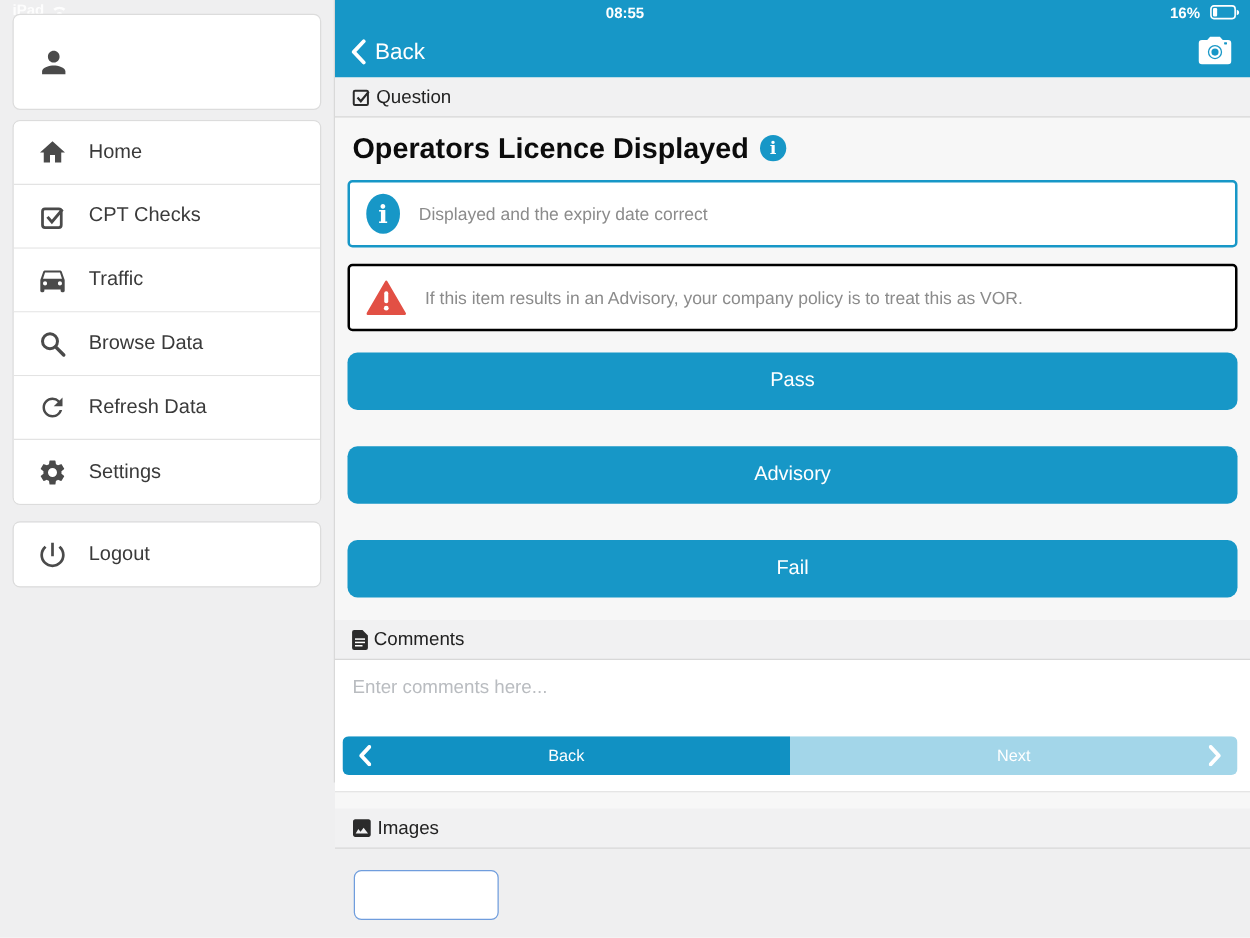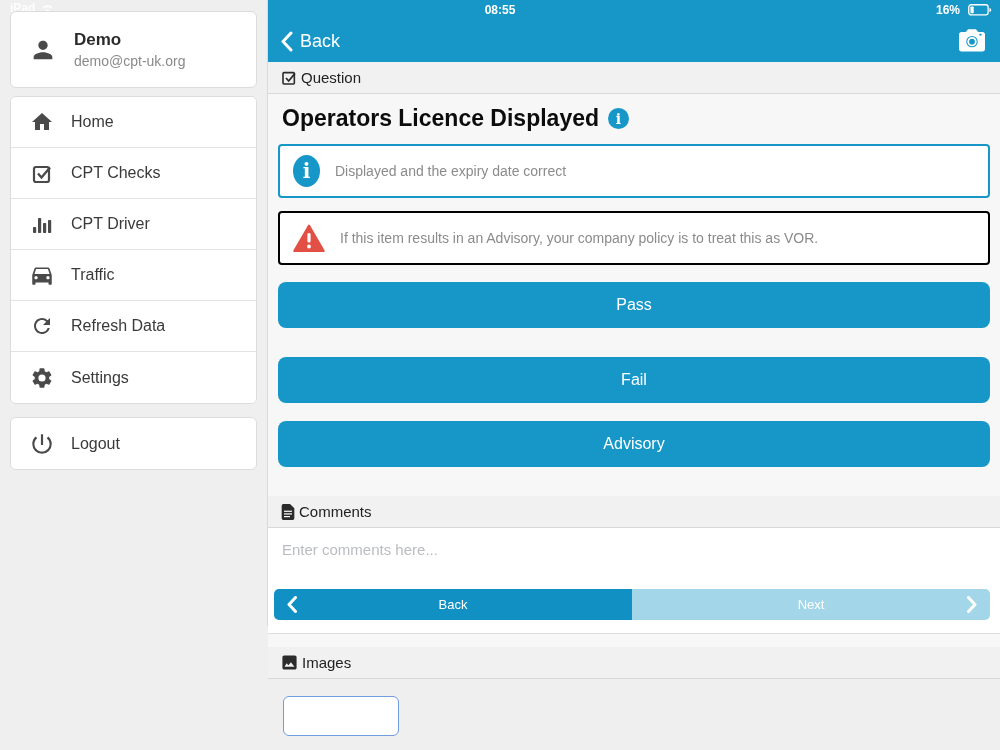--- a/index.html
+++ b/index.html
@@ -133,24 +133,20 @@
       </svg>
     </span>
   </div>
 
   <div class="card profile-card">
     <span class="menu-icon">
       <svg class="ic" width="32" height="32" viewBox="0 0 24 24" fill="#4a4a4a">
         <path d="M12 12c2.21 0 4-1.79 4-4s-1.79-4-4-4-4 1.79-4 4 1.79 4 4 4zm0 2c-2.67 0-8 1.34-8 4v2h16v-2c0-2.66-5.33-4-8-4z"></path>
       </svg>
     </span>
-    <span>
-      <div class="profile-name">Demo</div>
-      <div class="profile-email">demo@cpt-uk.org</div>
-    </span>
   </div>
 
   <div class="card menu-card">
     <div class="menu-item">
       <span class="menu-icon">
         <svg class="ic" width="24" height="24" viewBox="0 0 24 24" fill="#4a4a4a">
           <path d="M10 20v-6h4v6h5v-8h3L12 3 2 12h3v8z"></path>
         </svg>
       </span>
       <span>Home</span>
@@ -159,36 +155,34 @@
       <span class="menu-icon">
         <svg class="ic" width="24" height="24" viewBox="0 0 24 24" fill="none" stroke="#4a4a4a">
           <rect x="4" y="6" width="15" height="15" rx="2" stroke-width="2.2"></rect>
           <polyline points="8,12.5 11.5,16.5 20,6.5" stroke-width="2.4"></polyline>
         </svg>
       </span>
       <span>CPT Checks</span>
     </div>
     <div class="menu-item">
       <span class="menu-icon">
-        <svg class="ic" width="24" height="24" viewBox="0 0 24 24" fill="#4a4a4a">
-          <rect x="3" y="15" width="3.2" height="6" rx="0.8"></rect>
-          <rect x="8" y="6" width="3.2" height="15" rx="0.8"></rect>
-          <rect x="13" y="11" width="3.2" height="10" rx="0.8"></rect>
-          <rect x="18" y="8" width="3.2" height="13" rx="0.8"></rect>
-        </svg>
-      </span>
-      <span>CPT Driver</span>
-    </div>
-    <div class="menu-item">
-      <span class="menu-icon">
         <svg class="ic" width="26" height="26" viewBox="0 0 24 24" fill="#4a4a4a">
           <path d="M18.92 6.01C18.72 5.42 18.16 5 17.5 5h-11c-.66 0-1.21.42-1.42 1.01L3 12v8c0 .55.45 1 1 1h1c.55 0 1-.45 1-1v-1h12v1c0 .55.45 1 1 1h1c.55 0 1-.45 1-1v-8l-2.08-5.99zM6.5 16c-.83 0-1.5-.67-1.5-1.5S5.67 13 6.5 13s1.5.67 1.5 1.5S7.33 16 6.5 16zm11 0c-.83 0-1.5-.67-1.5-1.5s.67-1.5 1.5-1.5 1.5.67 1.5 1.5-.67 1.5-1.5 1.5zM5 11l1.5-4.5h11L19 11H5z"></path>
         </svg>
       </span>
       <span>Traffic</span>
+    </div>
+    <div class="menu-item">
+      <span class="menu-icon">
+        <svg class="ic" width="24" height="24" viewBox="0 0 24 24" fill="none" stroke="#4a4a4a">
+          <circle cx="10" cy="10" r="6" stroke-width="2.4"></circle>
+          <line x1="14.5" y1="14.5" x2="21" y2="21" stroke-width="2.8" stroke-linecap="round"></line>
+        </svg>
+      </span>
+      <span>Browse Data</span>
     </div>
     <div class="menu-item">
       <span class="menu-icon">
         <svg class="ic" width="24" height="24" viewBox="0 0 24 24" fill="#4a4a4a">
           <path d="M17.65 6.35A7.96 7.96 0 0 0 12 4c-4.42 0-7.99 3.58-7.99 8s3.57 8 7.99 8c3.73 0 6.84-2.55 7.73-6h-2.08A5.99 5.99 0 0 1 12 18c-3.31 0-6-2.69-6-6s2.69-6 6-6c1.66 0 3.14.69 4.22 1.78L13 11h7V4l-2.35 2.35z"></path>
         </svg>
       </span>
       <span>Refresh Data</span>
     </div>
     <div class="menu-item">
@@ -270,22 +264,22 @@
       <svg class="ic" width="32" height="29" viewBox="0 0 32 29">
         <path d="M16 1.5 L30.8 27 H1.2 Z" fill="#e25045" stroke="#e25045" stroke-width="2" stroke-linejoin="round"></path>
         <rect x="14.4" y="9" width="3.2" height="9.5" rx="1.5" fill="#fff"></rect>
         <circle cx="16" cy="22.5" r="1.9" fill="#fff"></circle>
       </svg>
     </span>
     <span class="alert-text">If this item results in an Advisory, your company policy is to treat this as VOR.</span>
   </div>
 
   <button class="answer-btn">Pass</button>
+  <button class="answer-btn">Advisory</button>
   <button class="answer-btn last">Fail</button>
-  <button class="answer-btn">Advisory</button>
 
   <div class="section-header">
     <svg class="ic" width="14" height="16" viewBox="0 0 20 24">
       <path d="M13 0H3a2.5 2.5 0 0 0-2.5 2.5v19A2.5 2.5 0 0 0 3 24h14a2.5 2.5 0 0 0 2.5-2.5V6.5L13 0z" fill="#2b2b2b"></path>
       <rect x="4" y="10" width="12" height="1.8" fill="#fff"></rect>
       <rect x="4" y="14" width="12" height="1.8" fill="#fff"></rect>
       <rect x="4" y="18" width="9" height="1.8" fill="#fff"></rect>
     </svg>
     <span>Comments</span>
   </div>

